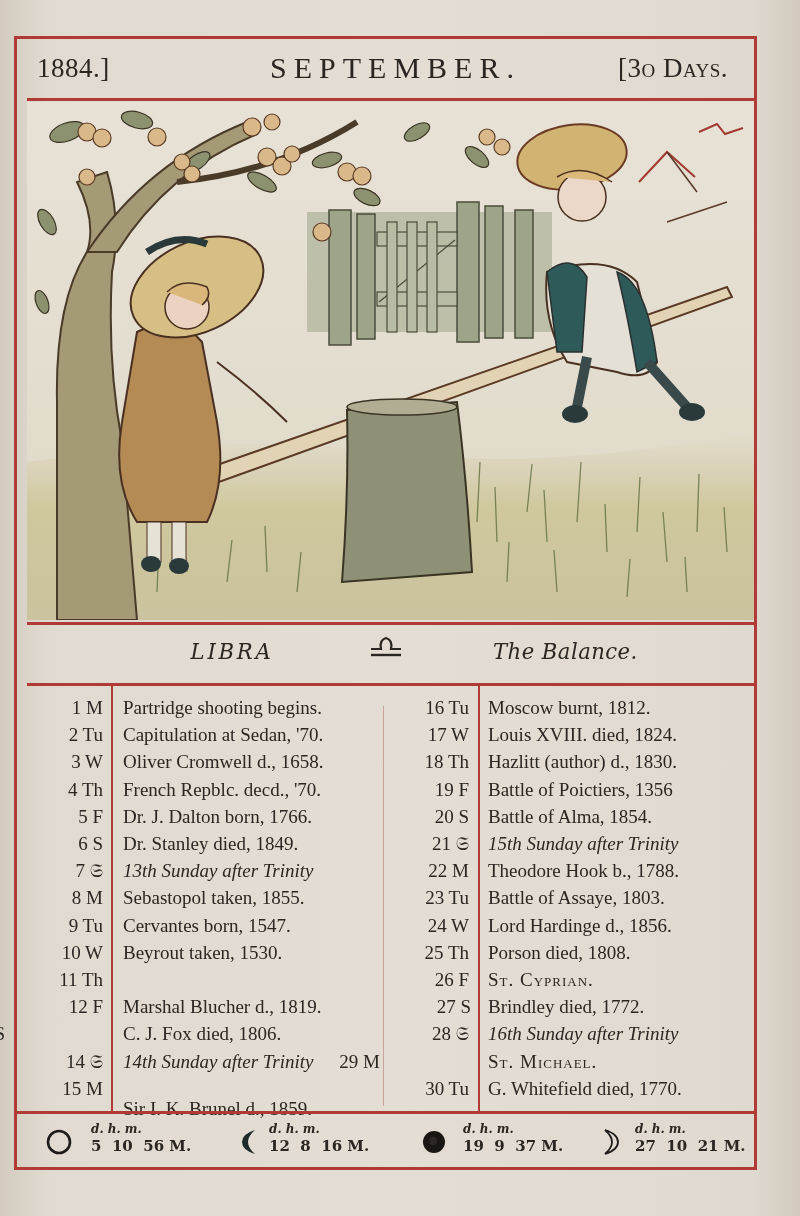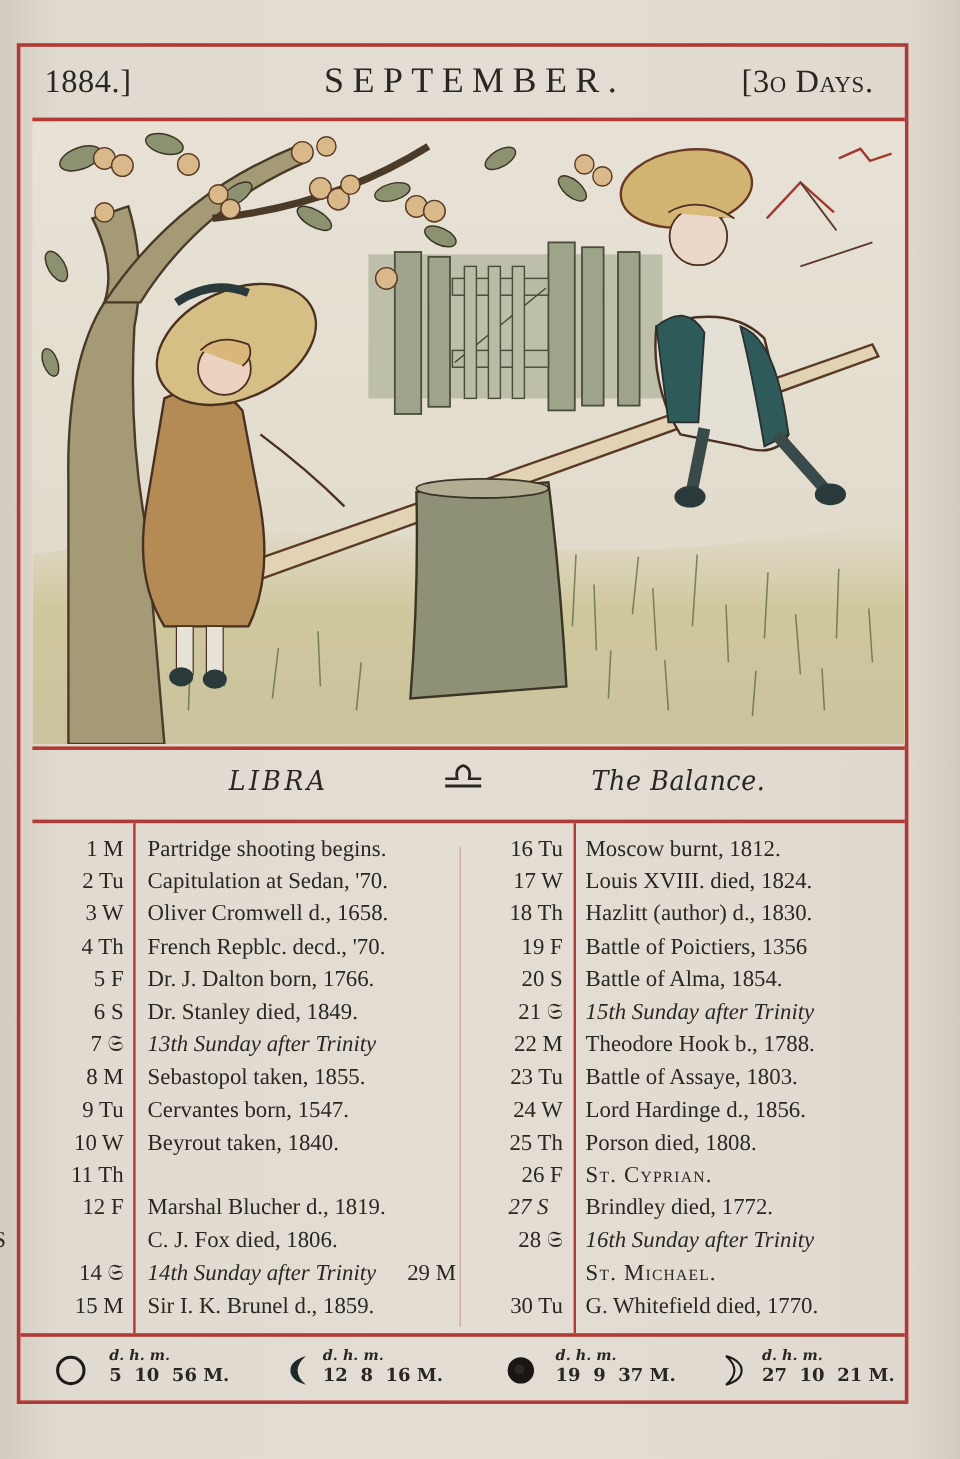--- a/index.html
+++ b/index.html
@@ -241,40 +241,40 @@
           <div class="row" style="top: 198.4px; left: 0px; width: 737px;">
             <span class="d" style="right: 651px;">8 M</span>
             <span class="e" style="left: 106px;">Sebastopol taken, 1855.</span>
           </div>
           <div class="row" style="top: 225.6px; left: 0px; width: 737px;">
             <span class="d" style="right: 651px;">9 Tu</span>
             <span class="e" style="left: 106px;">Cervantes born, 1547.</span>
           </div>
           <div class="row" style="top: 252.8px; left: 0px; width: 737px;">
             <span class="d" style="right: 651px;">10 W</span>
-            <span class="e" style="left: 106px;">Beyrout taken, 1840.</span>
+            <span class="e" style="left: 106px;">Beyrout taken, 1530.</span>
           </div>
           <div class="row" style="top: 280px; left: 0px; width: 737px;">
             <span class="d" style="right: 651px;">11 Th</span>
           </div>
           <div class="row" style="top: 307.2px; left: 0px; width: 737px;">
             <span class="d" style="right: 651px;">12 F</span>
             <span class="e" style="left: 106px;">Marshal Blucher d., 1819.</span>
           </div>
           <div class="row" style="top: 334.4px; left: 0px; width: 639px;">
             <span class="d" style="right: 651px;">13 S</span>
             <span class="e" style="left: 106px;">C. J. Fox died, 1806.</span>
           </div>
           <div class="row" style="top: 361.6px; left: 0px; width: 737px;">
             <span class="d" style="right: 651px;">14 𝔖</span>
             <span class="e it" style="left: 106px;">14th Sunday after Trinity</span>
           </div>
           <div class="row" style="top: 388.8px; left: 0px; width: 737px;">
             <span class="d" style="right: 651px;">15 M</span>
-            <span class="e" style="left: 106px;">Sir I. K. Brunel d., 1859.</span>
+            <span class="e" style="left: 106px; margin-top: 20px;">Sir I. K. Brunel d., 1859.</span>
           </div>
         </div>
       <div id="rows-right">
           <div class="row" style="top: 8px; left: 0px; width: 737px;">
             <span class="d" style="right: 285px;">16 Tu</span>
             <span class="e" style="left: 471px;">Moscow burnt, 1812.</span>
           </div>
           <div class="row" style="top: 35.2px; left: 0px; width: 737px;">
             <span class="d" style="right: 285px;">17 W</span>
             <span class="e" style="left: 471px;">Louis XVIII. died, 1824.</span>
@@ -309,21 +309,21 @@
           </div>
           <div class="row" style="top: 252.8px; left: 0px; width: 737px;">
             <span class="d" style="right: 285px;">25 Th</span>
             <span class="e" style="left: 471px;">Porson died, 1808.</span>
           </div>
           <div class="row" style="top: 280px; left: 0px; width: 737px;">
             <span class="d" style="right: 285px;">26 F</span>
             <span class="e sc" style="left: 471px;">St. Cyprian.</span>
           </div>
           <div class="row" style="top: 307.2px; left: 0px; width: 737px;">
-            <span class="d" style="right: 297px; font-style: italic;">27 S</span>
+            <span class="d" style="right: 283px;">27 S</span>
             <span class="e" style="left: 471px;">Brindley died, 1772.</span>
           </div>
           <div class="row" style="top: 334.4px; left: 0px; width: 737px;">
             <span class="d" style="right: 285px;">28 𝔖</span>
             <span class="e it" style="left: 471px;">16th Sunday after Trinity</span>
           </div>
           <div class="row" style="top: 361.6px; left: 0px; width: 648px;">
             <span class="d" style="right: 285px;">29 M</span>
             <span class="e sc" style="left: 471px;">St. Michael.</span>
           </div>

